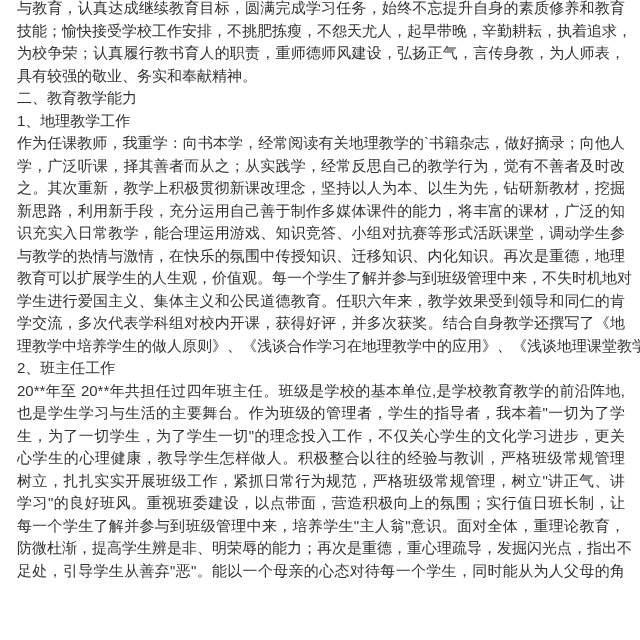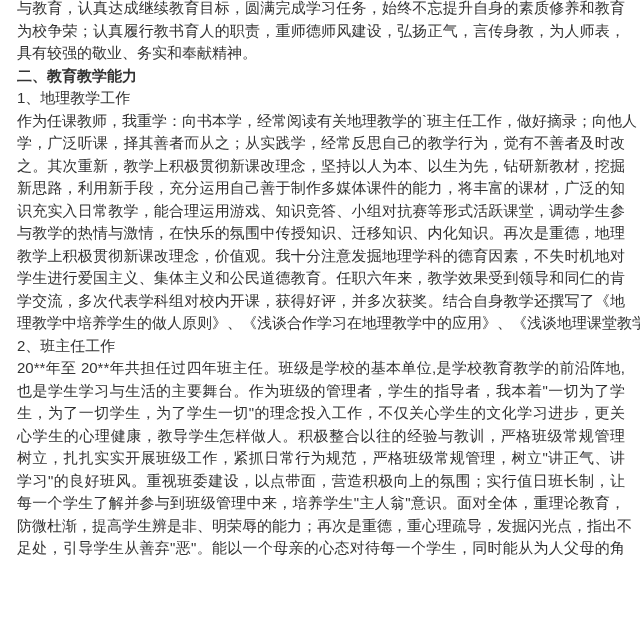--- a/index.html
+++ b/index.html
@@ -31,40 +31,41 @@
     height: 22.5px;
     white-space: nowrap;
     overflow: visible;
   }
   .line.just {
     text-align: justify;
     text-align-last: justify;
     text-justify: inter-character;
   }
   .line.bold {
-    font-weight: bold;
+    font-weight: normal;
   }
 </style>
 </head>
 <body>
 
 <div class="page">
   <div class="text-block" id="text-block" style="color: rgb(51, 51, 51);">
       <div class="line just">与教育，认真达成继续教育目标，圆满完成学习任务，始终不忘提升自身的素质修养和教育</div>
+      <div class="line just">技能；愉快接受学校工作安排，不挑肥拣瘦，不怨天尤人，起早带晚，辛勤耕耘，执着追求，</div>
       <div class="line just">为校争荣；认真履行教书育人的职责，重师德师风建设，弘扬正气，言传身教，为人师表，</div>
       <div class="line">具有较强的敬业、务实和奉献精神。</div>
       <div class="line bold">二、教育教学能力</div>
       <div class="line">1、地理教学工作</div>
-      <div class="line just">作为任课教师，我重学：向书本学，经常阅读有关地理教学的`班主任工作，做好摘录；向他人</div>
+      <div class="line just">作为任课教师，我重学：向书本学，经常阅读有关地理教学的`书籍杂志，做好摘录；向他人</div>
       <div class="line just">学，广泛听课，择其善者而从之；从实践学，经常反思自己的教学行为，觉有不善者及时改</div>
       <div class="line just">之。其次重新，教学上积极贯彻新课改理念，坚持以人为本、以生为先，钻研新教材，挖掘</div>
       <div class="line just">新思路，利用新手段，充分运用自己善于制作多媒体课件的能力，将丰富的课材，广泛的知</div>
       <div class="line just">识充实入日常教学，能合理运用游戏、知识竞答、小组对抗赛等形式活跃课堂，调动学生参</div>
       <div class="line just">与教学的热情与激情，在快乐的氛围中传授知识、迁移知识、内化知识。再次是重德，地理</div>
-      <div class="line just">教学上积极贯彻新课改理念，价值观。我十分注意发掘地理学科的德育因素，不失时机地对</div>
+      <div class="line just">教育可以扩展学生的人生观，价值观。每一个学生了解并参与到班级管理中来，不失时机地对</div>
       <div class="line just">学生进行爱国主义、集体主义和公民道德教育。任职六年来，教学效果受到领导和同仁的肯</div>
       <div class="line just">学交流，多次代表学科组对校内开课，获得好评，并多次获奖。结合自身教学还撰写了《地</div>
       <div class="line just">理教学中培养学生的做人原则》、《浅谈合作学习在地理教学中的应用》、《浅谈地理课堂教学</div>
       <div class="line">2、班主任工作</div>
       <div class="line just">20**年至 20**年共担任过四年班主任。班级是学校的基本单位,是学校教育教学的前沿阵地,</div>
       <div class="line just">也是学生学习与生活的主要舞台。作为班级的管理者，学生的指导者，我本着"一切为了学</div>
       <div class="line just">生，为了一切学生，为了学生一切"的理念投入工作，不仅关心学生的文化学习进步，更关</div>
       <div class="line just">心学生的心理健康，教导学生怎样做人。积极整合以往的经验与教训，严格班级常规管理</div>
       <div class="line just">树立，扎扎实实开展班级工作，紧抓日常行为规范，严格班级常规管理，树立"讲正气、讲</div>
       <div class="line just">学习"的良好班风。重视班委建设，以点带面，营造积极向上的氛围；实行值日班长制，让</div>

